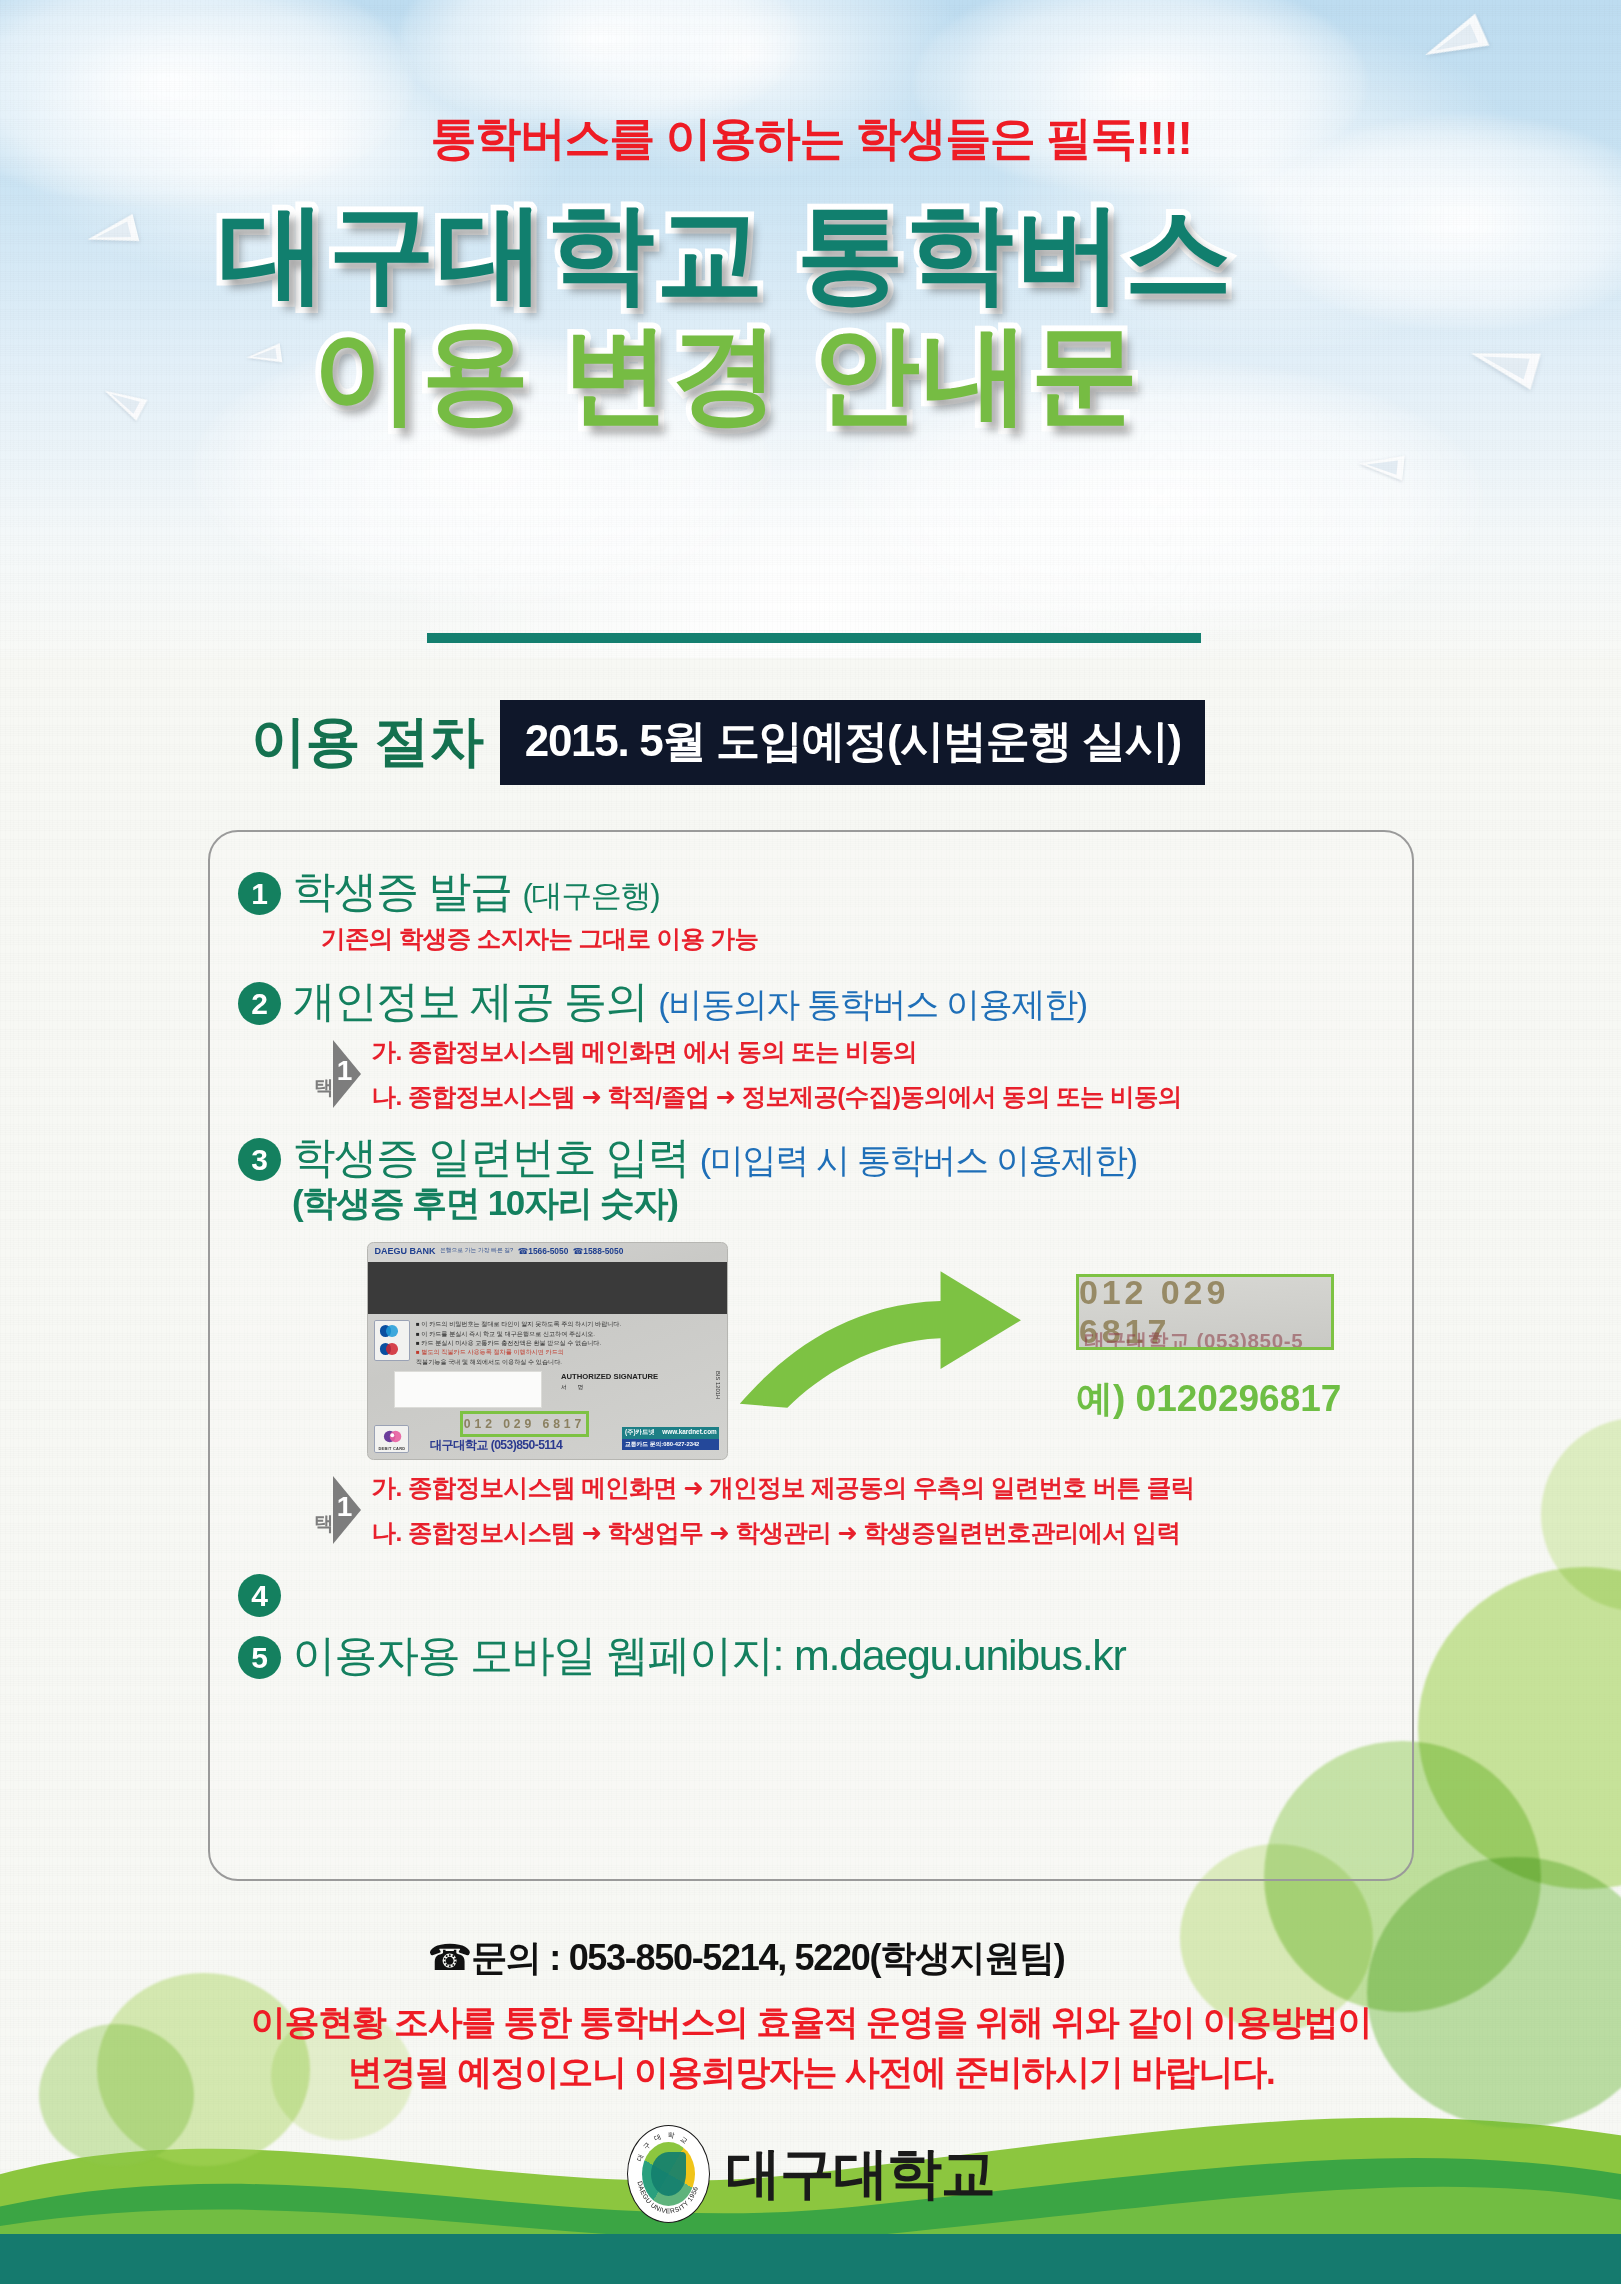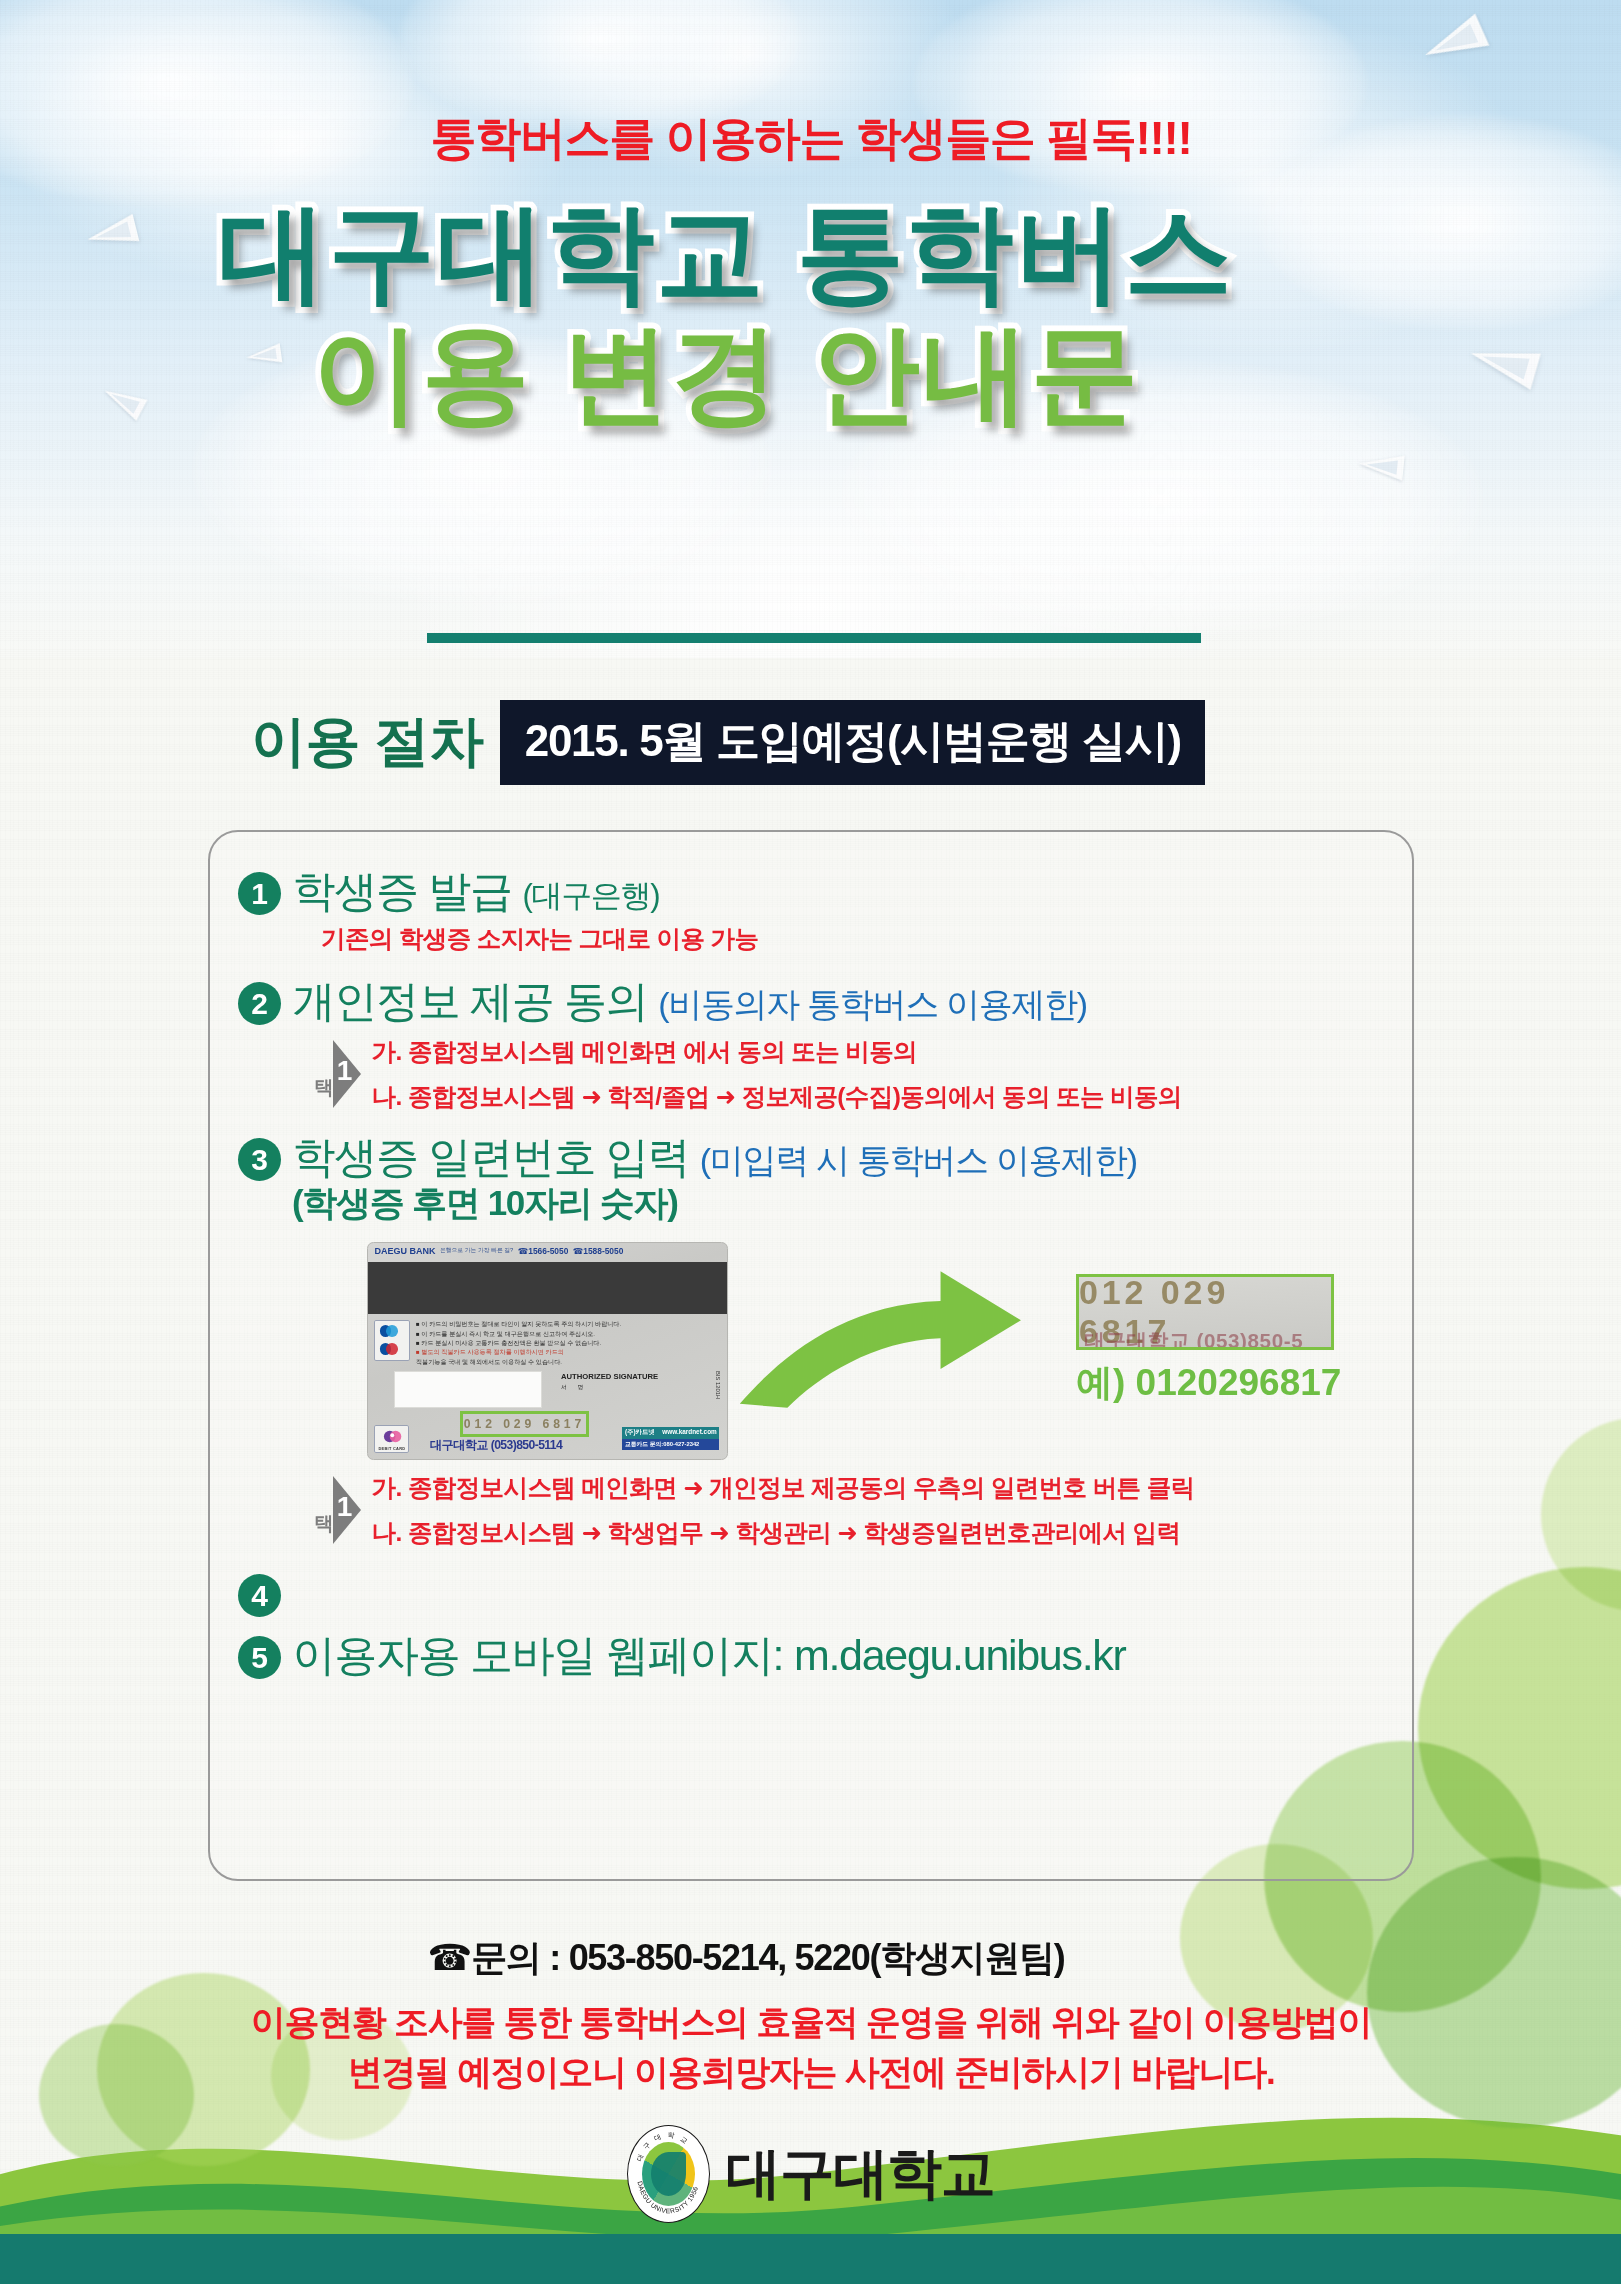--- a/index.html
+++ b/index.html
@@ -398,21 +398,21 @@
     letter-spacing: 3.9px;
     overflow: hidden;
     position: relative;
   }
   .callout-box .ghost {
     position: absolute; left: 5.2px; bottom: -7.7px;
     font-size: 20.6px; color: rgba(140,60,70,0.55); font-weight: bold;
     letter-spacing: 0.6px; white-space: nowrap;
   }
   .callout-eg {
-    margin-top: 8px;
+    margin-top: 24px;
     font-size: 37px;
     font-weight: bold;
     color: #6ebe44;
     letter-spacing: 0px;
     white-space: nowrap;
   }
 
   
   .contact {
     position: absolute;

